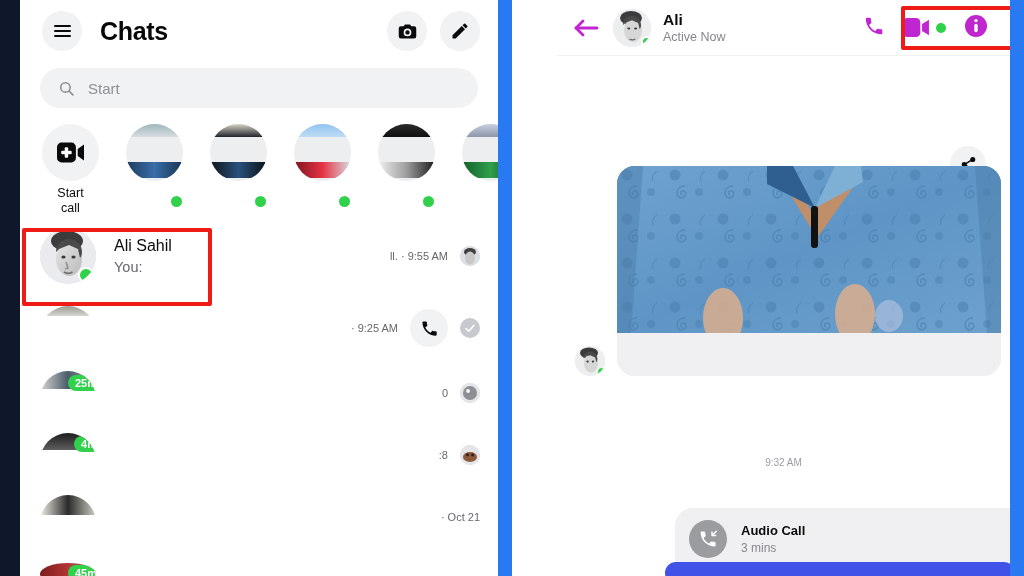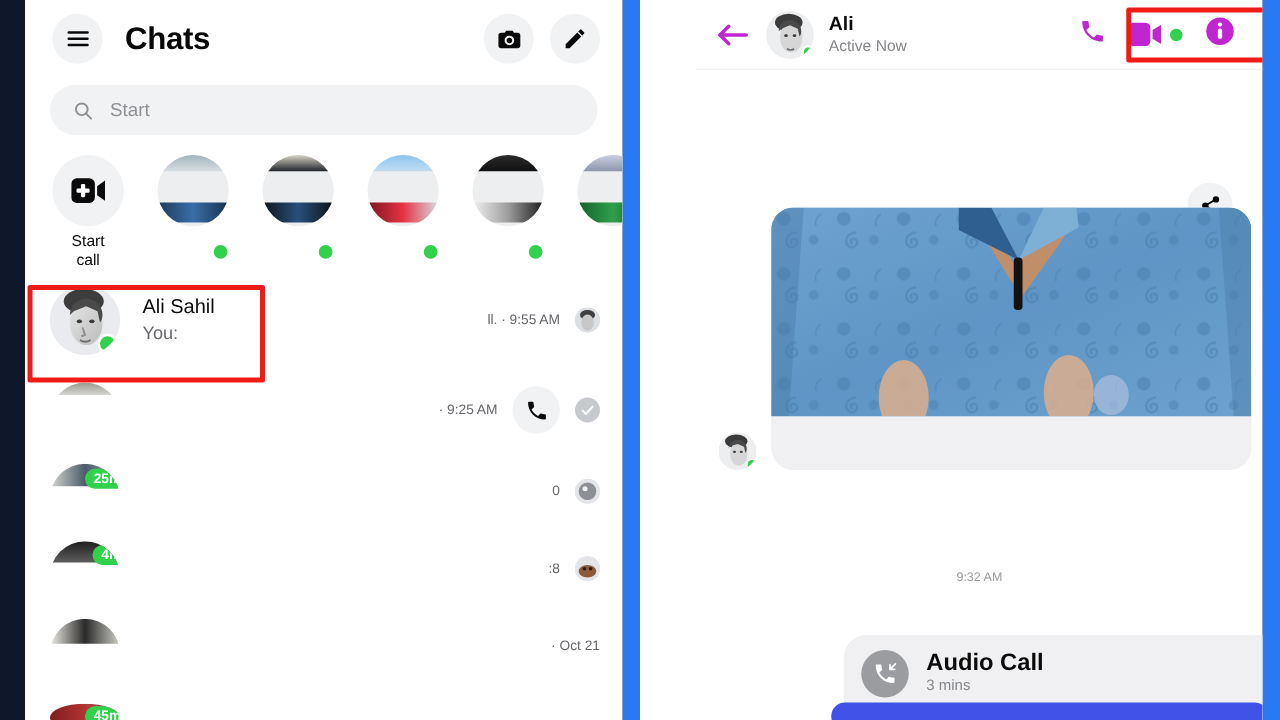--- a/index.html
+++ b/index.html
@@ -166,21 +166,21 @@
   .callcard {
     position: absolute; left: 118px; top: 452px; width: 356px;
     background: #f0f0f2; border-radius: 18px; padding: 12px 14px 12px 14px;
   }
   .callcard-top { display: flex; align-items: center; }
   .callcard-icon {
     width: 38px; height: 38px; border-radius: 50%; background: #9a9ca0;
     display: flex; align-items: center; justify-content: center; flex: none;
   }
   .callcard-text { margin-left: 14px; }
-  .callcard-title { font-size: 19px; font-weight: bold; color: #0b0b0b; line-height: 18px; }
+  .callcard-title { font-size: 13px; font-weight: bold; color: #0b0b0b; line-height: 18px; }
   .callcard-sub { font-size: 12px; color: #86888c; line-height: 16px; }
   .callback-btn {
     margin-top: 10px; height: 34px; border-radius: 9px; background: #f6f6f7;
     display: flex; align-items: center; justify-content: center;
     font-size: 13.5px; font-weight: bold; color: #0b0b0b; letter-spacing: 0.4px;
   }
   .bottom-pill {
     position: absolute; left: 108px; bottom: -8px; width: 350px; height: 22px;
     background: #4052e8; border-radius: 12px;
   }

